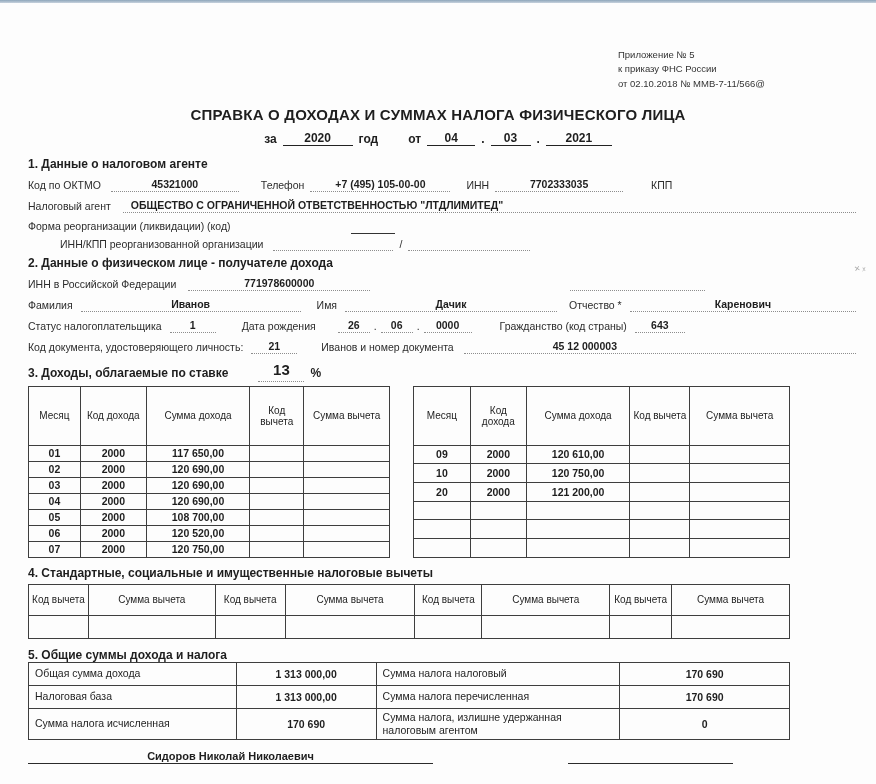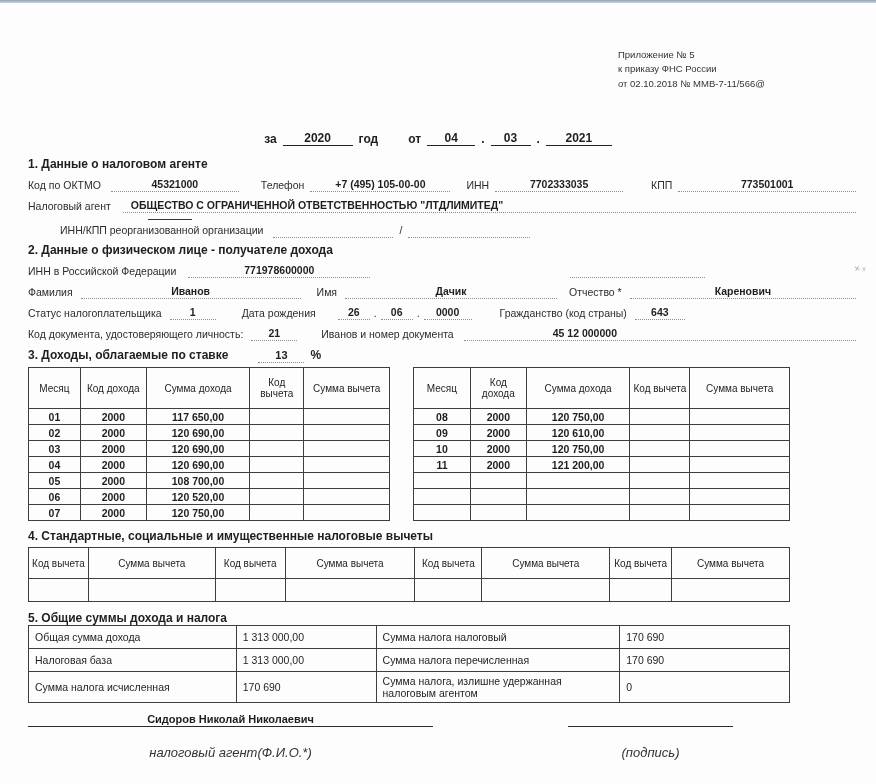--- a/index.html
+++ b/index.html
@@ -23,30 +23,30 @@
   .row{display:flex;align-items:flex-end;font-size:10.5px;line-height:1.35;
     margin-bottom:6px;white-space:nowrap;}
   .lbl{color:#2c2c2c;text-align:center;}
   .v{border-bottom:1px dotted #8d8d8d;text-align:center;font-weight:bold;font-size:10.5px;}
   .blank{border-bottom:1px dotted #8d8d8d;}
   .solidline{border-bottom:1.5px solid #333;}
 
   .tables3{display:flex;gap:23px;margin-top:4px;margin-bottom:8px;}
   table{border-collapse:collapse;}
   .t3 th{border:1px solid #3e3e3e;font-weight:normal;font-size:10px;line-height:1.1;
-    padding:7px 2px;height:26px;vertical-align:middle;}
+    padding:16px 2px;height:26px;vertical-align:middle;}
   .t3 td{border:1px solid #3e3e3e;text-align:center;height:15px;padding:0 2px;
     font-weight:bold;font-size:10.5px;line-height:1;}
   .t4 th{border:1px solid #3e3e3e;font-weight:normal;font-size:10px;line-height:1.1;
     padding:1px 2px;height:28px;vertical-align:middle;}
   .t4 td{border:1px solid #3e3e3e;height:20px;}
   .t5{}
   .t5 td{border:1px solid #3e3e3e;font-size:10.5px;padding:2px 6px;vertical-align:middle;}
   .t5 td.cell-label{text-align:left;line-height:1.2;}
-  .t5 td.cell-value{font-weight:normal;}
+  .t5 td.cell-value{text-align:center;font-weight:bold;}
   .t5 tr.r1 td,.t5 tr.r2 td{height:18px;}
   .t5 tr.r3 td{height:26px;} .t5 tr.r4 td{height:28px;}
 
   .sigrow{display:flex;margin-top:10px;}
   .sigblock{width:405px;text-align:center;}
   .signame{font-weight:bold;font-size:11px;border-bottom:1.5px solid #2b2b2b;padding-bottom:1px;}
   .sigcap{font-size:13px;margin-top:18px;color:#333;font-style:italic;}
   .signline{width:165px;margin-left:135px;}
   .signline .line{border-bottom:1.5px solid #2b2b2b;height:13px;}
 
@@ -59,20 +59,21 @@
 <div class="page">
   <div class="topline"></div>
   <div class="smudge">×ₓ</div>
 
   <div class="appendix">
     <div>Приложение № 5</div>
     <div>к приказу ФНС России</div>
     <div>от 02.10.2018 № ММВ-7-11/566@</div>
   </div>
 
+  <div class="title">СПРАВКА О ДОХОДАХ И СУММАХ НАЛОГА ФИЗИЧЕСКОГО ЛИЦА</div>
 
   <div class="subtitle">
     <span>за</span>
     <span class="u year">2020</span>
     <span>год</span>
     <span style="width:18px"></span>
     <span>от</span>
     <span class="u dd">04</span>
     <span>.</span>
     <span class="u mm">03</span>
@@ -85,29 +86,29 @@
     <div class="h">1. Данные о налоговом агенте</div>
 
     <div class="row">
       <span class="lbl">Код по ОКТМО</span>
       <span class="v" style="width:128px;margin-left:10px">45321000</span>
       <span class="lbl" style="margin-left:22px">Телефон</span>
       <span class="v" style="width:140px;margin-left:6px">+7 (495) 105-00-00</span>
       <span class="lbl" style="margin-left:16px">ИНН</span>
       <span class="v" style="width:128px;margin-left:6px">7702333035</span>
       <span class="lbl" style="margin-left:28px">КПП</span>
-      <span class="v" style="flex:1;margin-left:6px">773501001</span>
     </div>
 
     <div class="row">
       <span class="lbl">Налоговый агент</span>
       <span class="v" style="flex:1;margin-left:12px;text-align:left;padding-left:8px">ОБЩЕСТВО С ОГРАНИЧЕННОЙ ОТВЕТСТВЕННОСТЬЮ "ЛТДЛИМИТЕД"</span>
     </div>
 
     <div class="row" style="margin-bottom:3px">
+      <span class="lbl">Форма реорганизации (ликвидации)  (код)</span>
       <span class="solidline" style="width:44px;margin-left:120px"></span>
     </div>
 
     <div class="row" style="margin-bottom:5px">
       <span class="lbl" style="margin-left:32px">ИНН/КПП  реорганизованной организации</span>
       <span class="blank" style="width:120px;margin-left:10px"></span>
       <span class="lbl" style="margin-left:6px">/</span>
       <span class="blank" style="width:122px;margin-left:6px"></span>
     </div>
 
@@ -138,26 +139,26 @@
       <span class="lbl" style="margin-left:4px">.</span>
       <span class="v" style="width:48px;margin-left:4px">0000</span>
       <span class="lbl" style="margin-left:28px">Гражданство (код страны)</span>
       <span class="v" style="width:50px;margin-left:8px">643</span>
     </div>
 
     <div class="row">
       <span class="lbl">Код документа, удостоверяющего личность:</span>
       <span class="v" style="width:46px;margin-left:8px">21</span>
       <span class="lbl" style="margin-left:24px">Иванов и номер документа</span>
-      <span class="v" style="flex:1;margin-left:10px;padding-right:150px">45 12  000000</span>
+      <span class="v" style="flex:1;margin-left:10px;padding-right:150px">45 12  000003</span>
     </div>
 
     <div class="row" style="margin-bottom:2px">
       <span class="h" style="margin:0">3. Доходы, облагаемые по ставке</span>
-      <span class="v" style="width:46px;margin-left:30px;font-size:11px">13</span>
+      <span class="v" style="width:46px;margin-left:30px;font-size:15px">13</span>
       <span class="h" style="margin:0 0 0 6px">%</span>
     </div>
 
     <div class="tables3">
       <table class="t3" style="width:362px">
         <colgroup>
             <col style="width:52px">
             <col style="width:66px">
             <col style="width:104px">
             <col style="width:54px">
@@ -237,42 +238,35 @@
           <tr>
             <th>Месяц</th>
             <th>Код дохода</th>
             <th>Сумма дохода</th>
             <th>Код вычета</th>
             <th>Сумма вычета</th>
           </tr>
         </thead>
         <tbody>
             <tr>
-              <td>08</td>
+              <td>09</td>
+              <td>2000</td>
+              <td>120 610,00</td>
+              <td></td>
+              <td></td>
+            </tr>
+            <tr>
+              <td>10</td>
               <td>2000</td>
               <td>120 750,00</td>
               <td></td>
               <td></td>
             </tr>
             <tr>
-              <td>09</td>
-              <td>2000</td>
-              <td>120 610,00</td>
-              <td></td>
-              <td></td>
-            </tr>
-            <tr>
-              <td>10</td>
-              <td>2000</td>
-              <td>120 750,00</td>
-              <td></td>
-              <td></td>
-            </tr>
-            <tr>
-              <td>11</td>
+              <td>20</td>
               <td>2000</td>
               <td>121 200,00</td>
               <td></td>
               <td></td>
             </tr>
             <tr>
               <td></td>
               <td></td>
               <td></td>
               <td></td>

